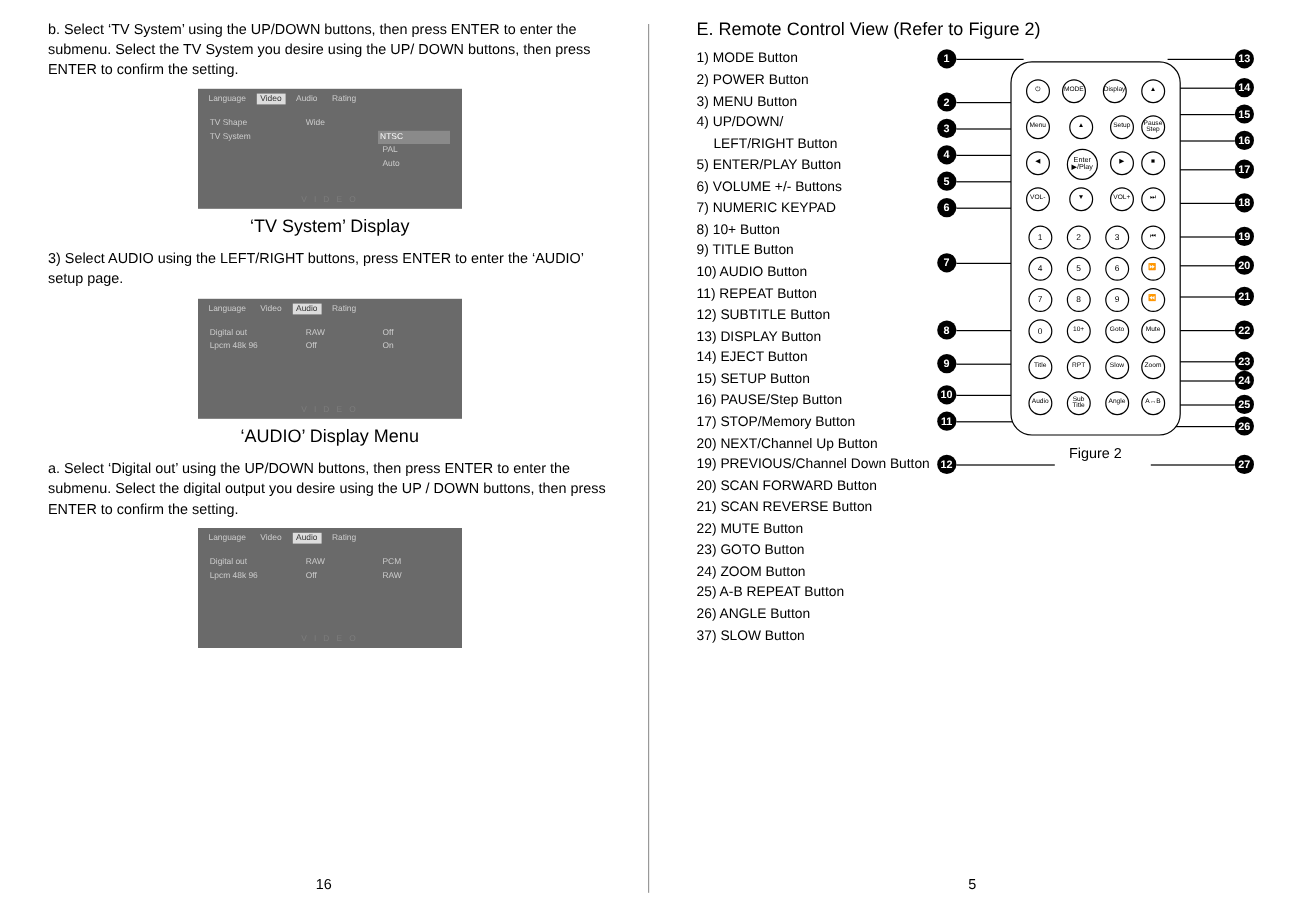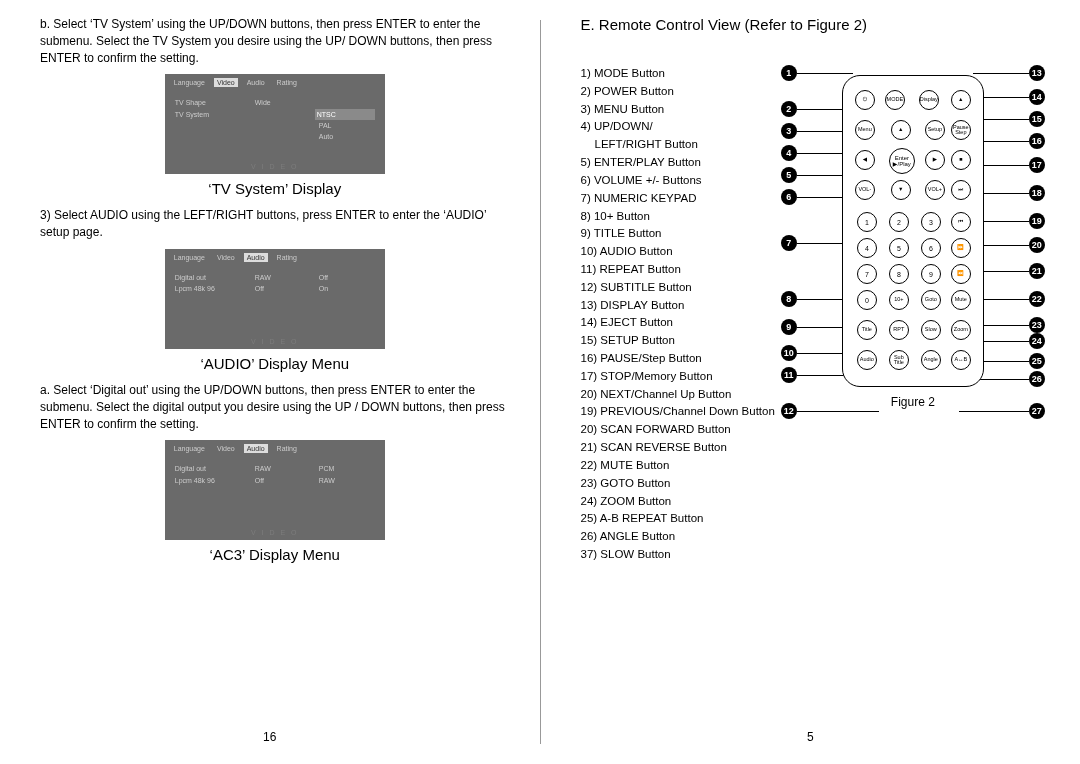--- a/index.html
+++ b/index.html
@@ -86,21 +86,21 @@
   .page-num {
     position: absolute;
     bottom: 20px;
     left: 0;
     right: 0;
     text-align: center;
     font-size: 12px;
   }
   .right-title {
     font-size: 15px;
-    margin-bottom: 32px;
+    margin-bottom: 8px;
   }
   .right-content {
     display: flex;
     align-items: flex-start;
     gap: 8px;
   }
   .button-list {
     line-height: 1.55;
     font-size: 11.5px;
   }
@@ -245,21 +245,20 @@
             <span class="col3">PCM</span>
           </div>
         <div class="menu-row">
             <span class="col1">Lpcm 48k 96</span>
             <span class="col2">Off</span>
             <span class="col3">RAW</span>
           </div>
       </div>
       <div class="dvd-logo">V I D E O</div>
     </div>
-    <div class="caption">‘AC3’ Display Menu</div>
 
     <div class="page-num">16</div>
   </div>
 
   <div class="divider"></div>
 
   <div class="page">
     <div class="right-title">E. Remote Control View (Refer to Figure 2)</div>
 
     <div class="right-content">

